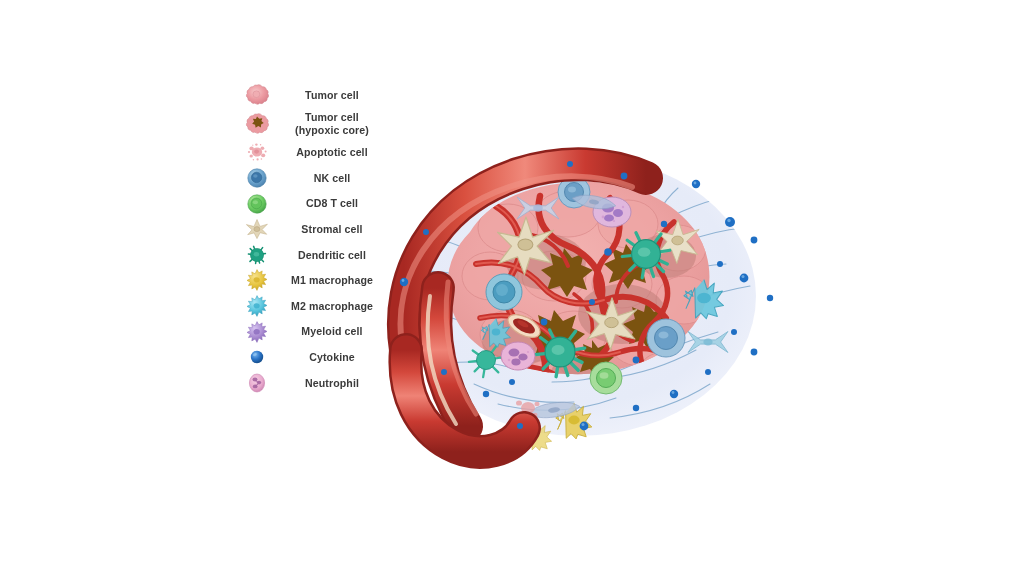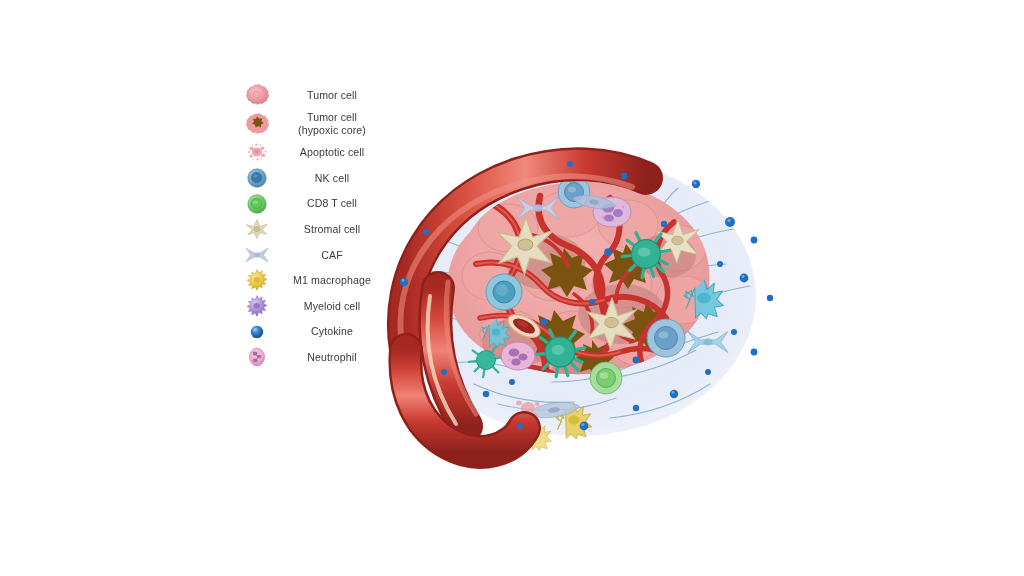--- a/index.html
+++ b/index.html
@@ -1,21 +1,21 @@
 <!DOCTYPE html>
 <html><head>
 <meta charset="utf-8">
 <style>
   html,body{margin:0;padding:0;}
   body{
     width:1024px;height:576px;background:#ffffff;
     font-family:"Liberation Sans", sans-serif;
     overflow:hidden;position:relative;
   }
-  #stage{position:absolute;inset:0;}
+  #stage{position:absolute;inset:0;font-weight:bold;}
 
   
   #legend{
     position:absolute;left:240px;top:82px;width:150px;
   }
   .legend-row{
     display:flex;align-items:center;height:25.6px;
   }
   .legend-icon{
     width:34px;height:25px;flex:0 0 34px;
@@ -132,49 +132,68 @@
     <div class="legend-row">
       <span class="legend-icon">
         <svg width="26" height="24" viewBox="0 0 26 24">
           <path d="M13 2.5 16 9.4l7.4-2.2-5.3 5.3 4.6 4.8-6.6-1.6L13 21.6l-2.9-5.7-6.4 1.8 4.3-4.9L2.4 7.6 10 9.5Z" fill="#e2d6b8" stroke="#c3b08a" stroke-width=".55" stroke-linejoin="round"></path>
           <ellipse cx="12.9" cy="12.1" rx="3" ry="2.5" fill="#cfbf99" stroke="#b5a07c" stroke-width=".5"></ellipse>
         </svg>
       </span>
       <span class="legend-label">Stromal cell</span>
     </div>
 
-
-
-    <div class="legend-row">
-      <span class="legend-icon">
-        <svg width="26" height="24" viewBox="0 0 26 24">
-          <path d="M2 5.2 10.3 10h5.4L24 5.2l-4.6 6.8 4.6 6.8-8.3-4.8h-5.4L2 18.8l4.6-6.8Z" fill="#c2cee4" stroke="#9dafcd" stroke-width=".55" stroke-linejoin="round"></path>
-          <ellipse cx="13" cy="12" rx="2.8" ry="2.2" fill="#a3b5d4" opacity=".8"></ellipse>
-        </svg>
-      </span>
-      <span class="legend-label">CAF</span>
-    </div>
+    <div class="legend-row">
+      <span class="legend-icon">
+        <svg width="26" height="24" viewBox="0 0 26 24">
+          <g stroke="#149173" stroke-width="1.5" stroke-linecap="round" fill="none">
+            <path d="M13 12 6.2 5.6M13 12 4.4 11M13 12 6 18.4M13 12l5.6-7.4M13 12l8.4-1.4M13 12l6.4 6.6M13 12l-1.4 8.4M13 12l2.6 8M13 12 9.6 3.4"></path>
+          </g>
+          <circle cx="13" cy="12" r="6.6" fill="#1fa182" stroke="#148a6b" stroke-width=".6"></circle>
+          <ellipse cx="12.4" cy="11.2" rx="2.8" ry="2.2" fill="#4dbfa3" opacity=".75"></ellipse>
+        </svg>
+      </span>
+      <span class="legend-label">Dendritic cell</span>
+    </div>
+
+
 
     <div class="legend-row">
       <span class="legend-icon">
         <svg width="26" height="24" viewBox="0 0 26 24">
           <defs>
               <radialGradient id="gM1" cx="38%" cy="32%" r="72%">
             <stop offset="0%" stop-color="#f6e18c"></stop>
                 <stop offset="60%" stop-color="#e7c53f"></stop>
                 <stop offset="100%" stop-color="#c9a41f"></stop>
           </radialGradient>
             </defs>
           <path d="M13 1.6l1.9 3.2 3.3-1.9-.4 3.8 3.8-.5-2 3.3 3.4 1.9-3.4 1.9 2 3.3-3.8-.5.4 3.8-3.3-1.9L13 22.4l-1.9-3.4-3.3 1.9.4-3.8-3.8.5 2-3.3L3 12.4l3.4-1.9-2-3.3 3.8.5-.4-3.8 3.3 1.9Z" fill="url(#gM1)" stroke="#c7a326" stroke-width=".5" stroke-linejoin="round"></path>
           <ellipse cx="12.6" cy="11.8" rx="3.1" ry="2.6" fill="#d9b52e" opacity=".85"></ellipse>
         </svg>
       </span>
       <span class="legend-label">M1 macrophage</span>
     </div>
 
+    <div class="legend-row">
+      <span class="legend-icon">
+        <svg width="26" height="24" viewBox="0 0 26 24">
+          <defs>
+              <radialGradient id="gM2" cx="38%" cy="32%" r="72%">
+            <stop offset="0%" stop-color="#a9e6f4"></stop>
+                <stop offset="60%" stop-color="#56c4dd"></stop>
+                <stop offset="100%" stop-color="#2f9ab8"></stop>
+          </radialGradient>
+            </defs>
+          <path d="M13 1.6l1.9 3.2 3.3-1.9-.4 3.8 3.8-.5-2 3.3 3.4 1.9-3.4 1.9 2 3.3-3.8-.5.4 3.8-3.3-1.9L13 22.4l-1.9-3.4-3.3 1.9.4-3.8-3.8.5 2-3.3L3 12.4l3.4-1.9-2-3.3 3.8.5-.4-3.8 3.3 1.9Z" fill="url(#gM2)" stroke="#3aa1be" stroke-width=".5" stroke-linejoin="round"></path>
+          <ellipse cx="12.6" cy="11.8" rx="3.1" ry="2.6" fill="#3fb2cf" opacity=".85"></ellipse>
+        </svg>
+      </span>
+      <span class="legend-label">M2 macrophage</span>
+    </div>
 
     <div class="legend-row">
       <span class="legend-icon">
         <svg width="26" height="24" viewBox="0 0 26 24">
           <defs>
               <radialGradient id="gMy" cx="38%" cy="32%" r="72%">
             <stop offset="0%" stop-color="#d6c3f0"></stop>
                 <stop offset="60%" stop-color="#a98bd1"></stop>
                 <stop offset="100%" stop-color="#8464b5"></stop>
           </radialGradient>

